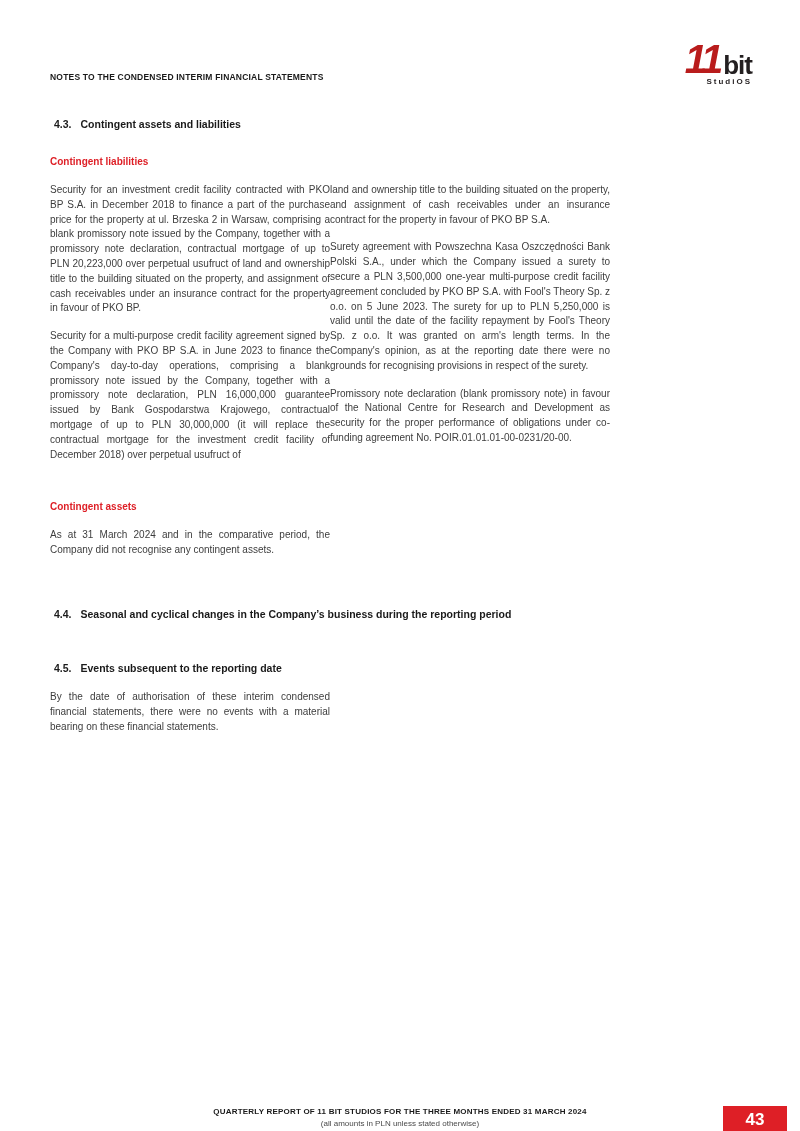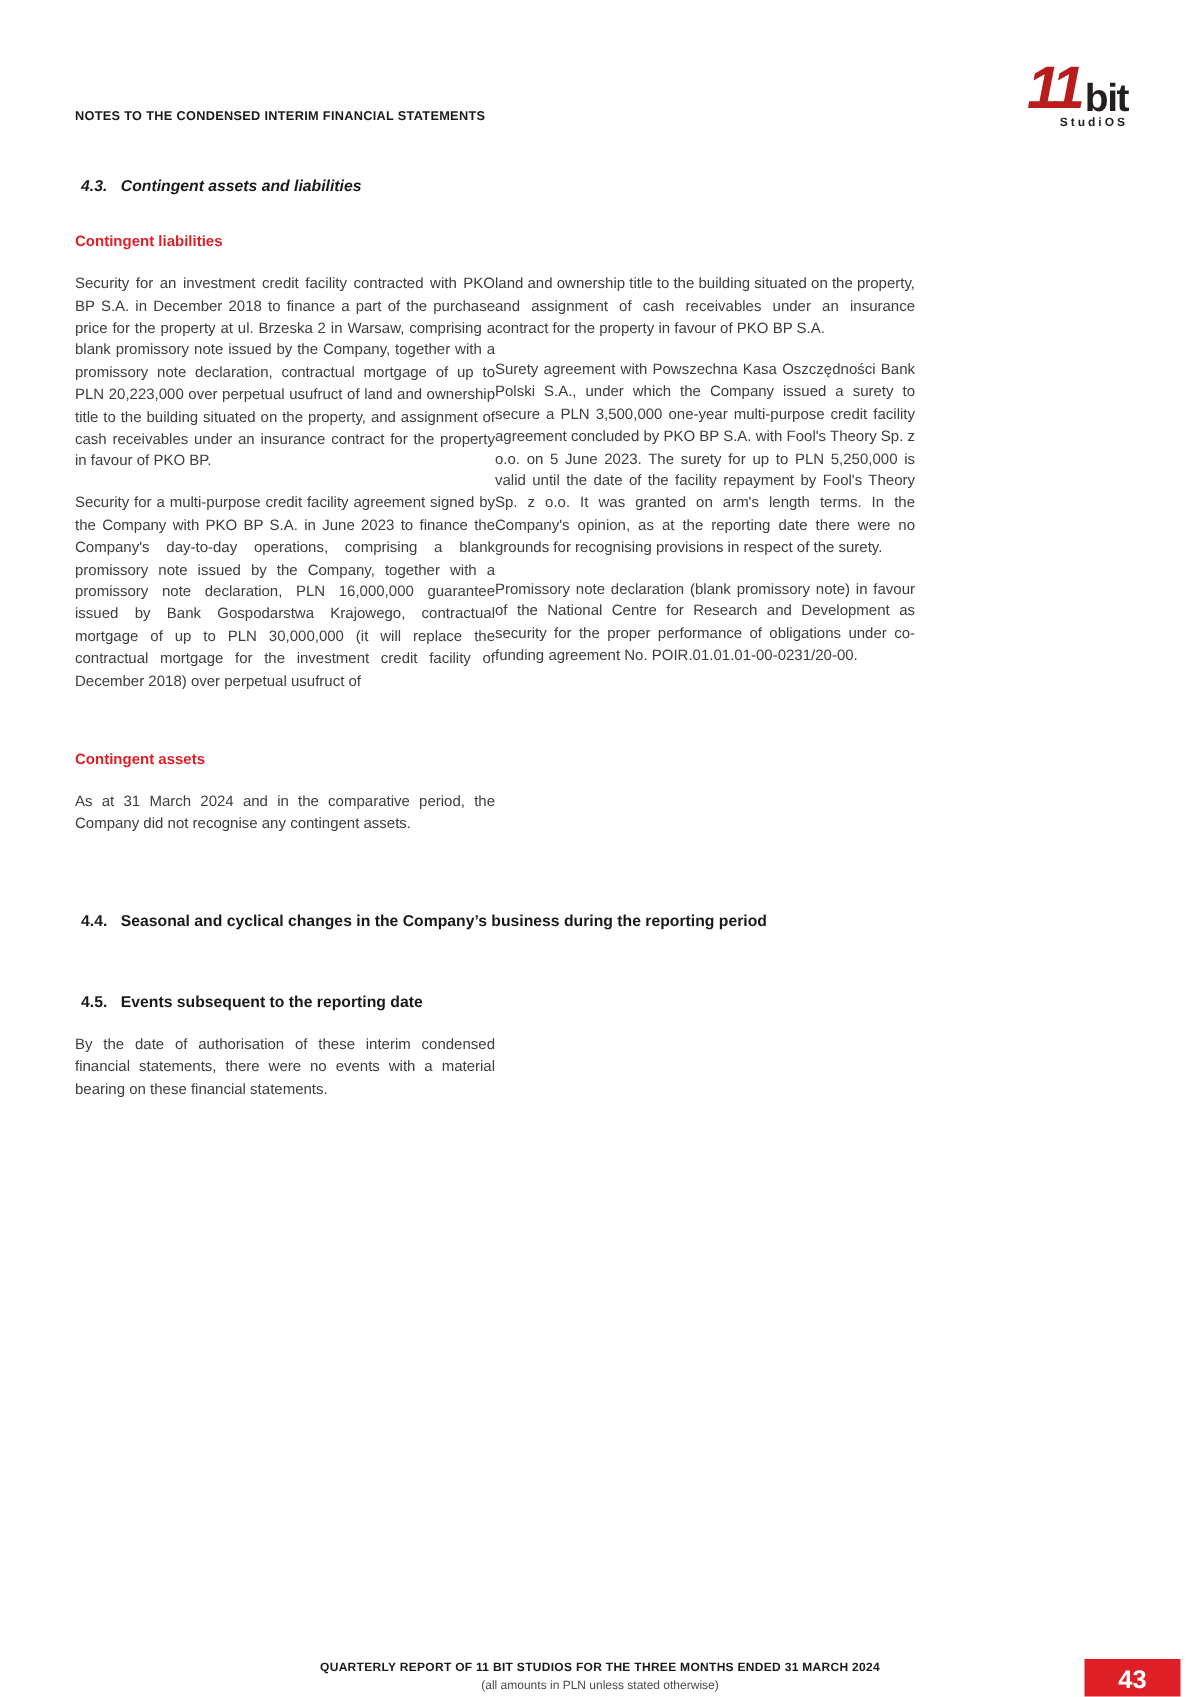--- a/index.html
+++ b/index.html
@@ -55,21 +55,21 @@
     margin-top: 2px;
   }
 
   
   .section-heading {
     font-size: 10.5px;
     font-weight: bold;
     color: #1a1a1a;
   }
   .section-heading .sec-num { display: inline-block; margin-left: 4px; margin-right: 9px; }
-  .h-43 { margin-top: 32px; font-style: italic; }
+  .h-43 { margin-top: 32px; }
   .h-44 { margin-top: 50px; }
   .h-45 { margin-top: 42px; }
 
   .red-heading {
     font-size: 10px;
     font-weight: bold;
     color: #de1f26;
     margin-top: 26px;
   }
 

